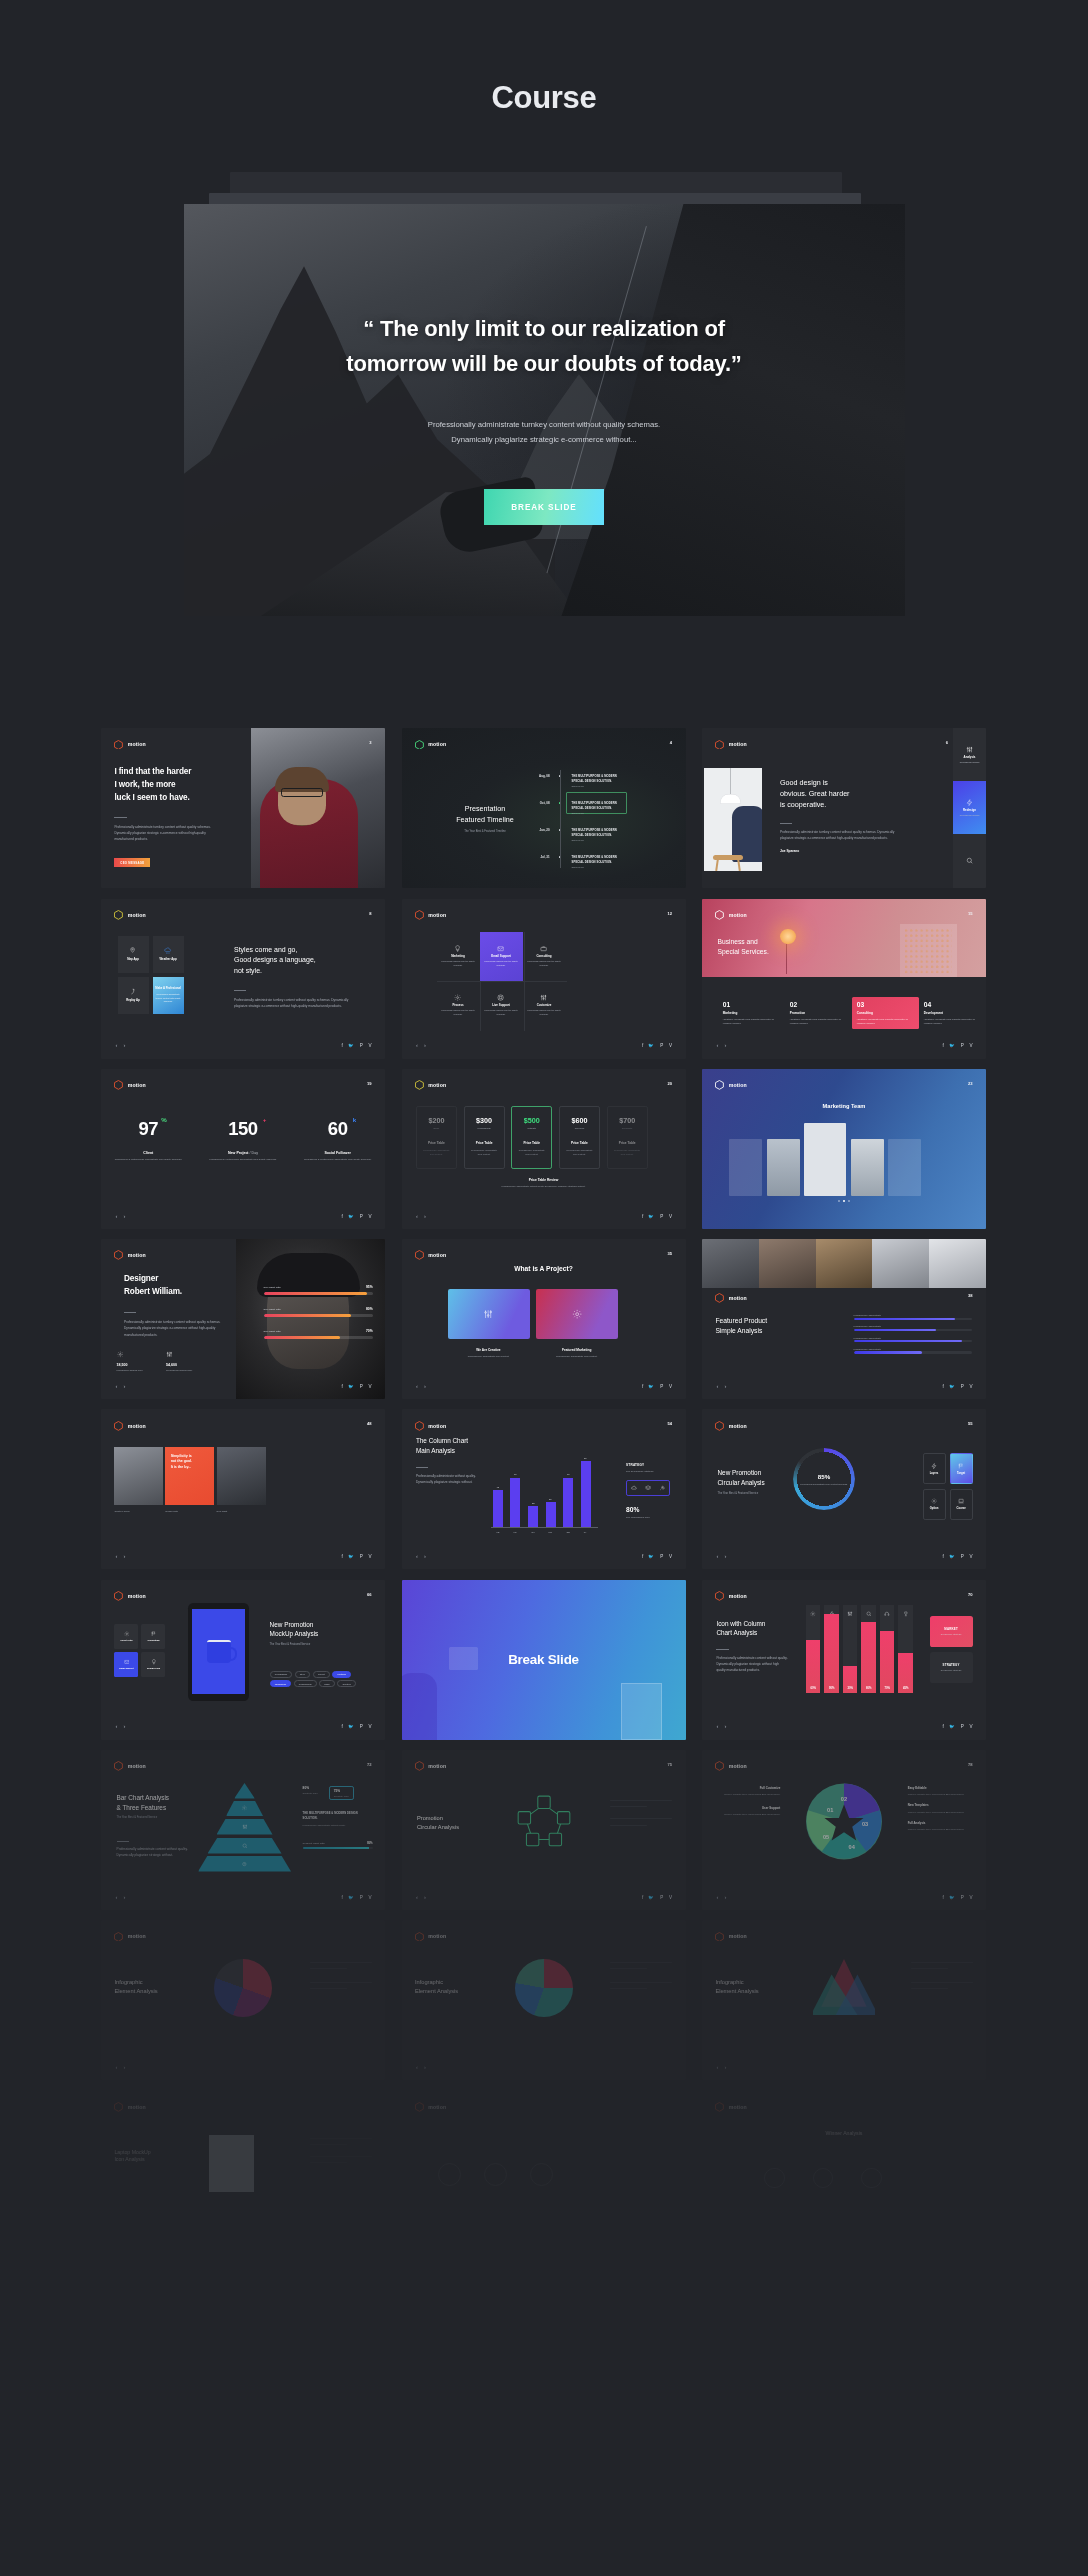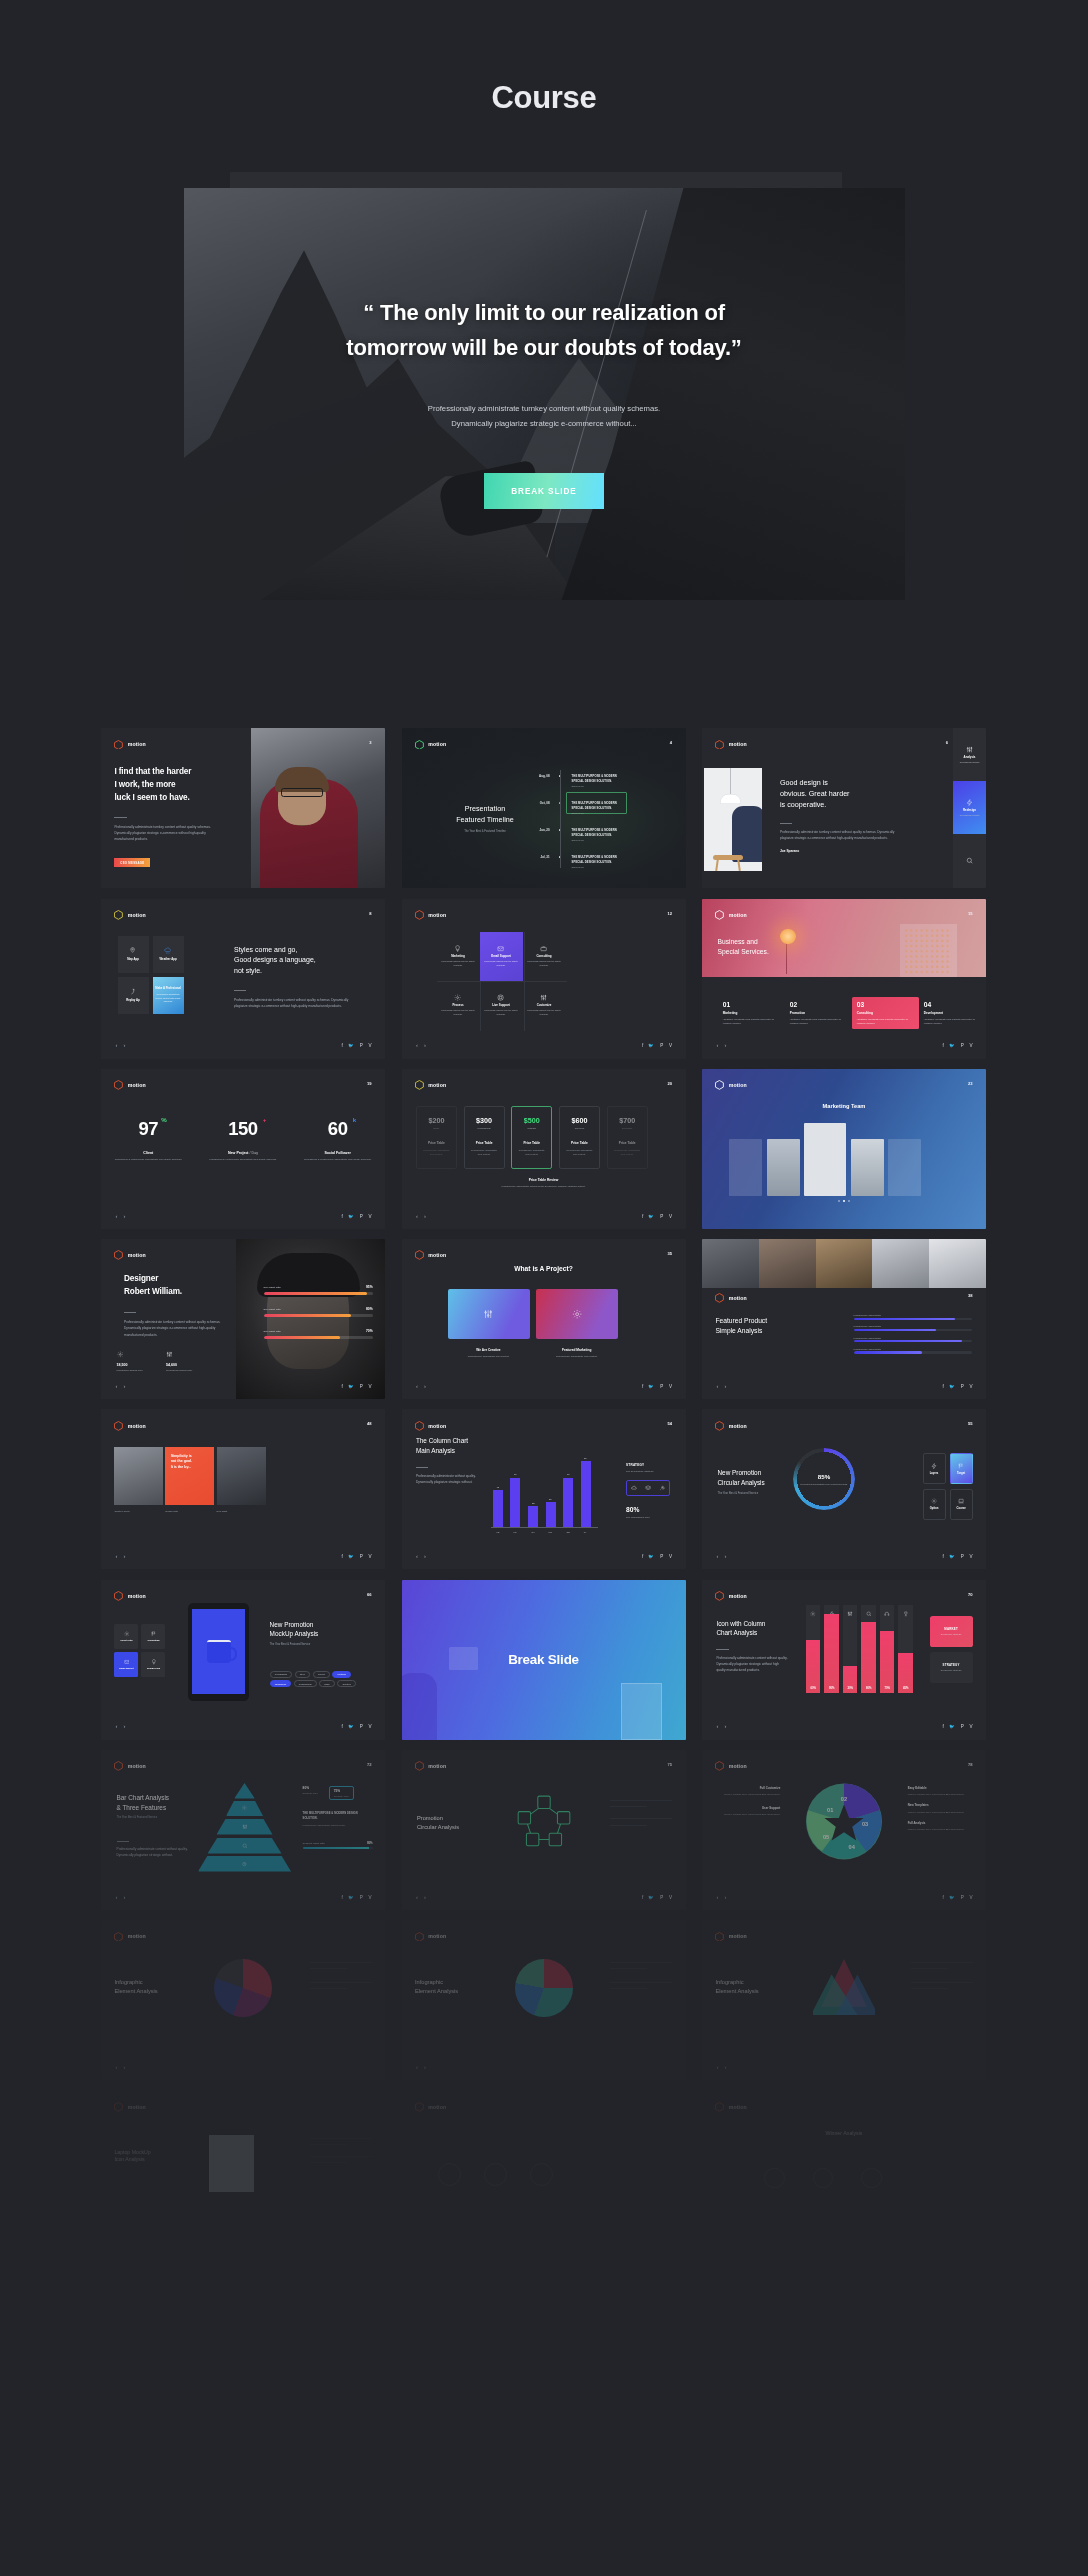--- a/index.html
+++ b/index.html
@@ -23,21 +23,21 @@
     color: #e9ebef;
   }
   .hero-title span { display:block; }
 
   
   .hero-stack { position: relative; width: 721px; margin: 54px auto 0; height: 464px; }
   .stack-card { position:absolute; border-radius:1px; }
   .stack-back  { left: 46px;  top: 0;   width: 612px; height: 72px; background:#2b2d33; }
   .stack-mid   { left: 25px;  top: 20.6px; width: 652px; height: 77px; background:#3a3d44; }
   .hero-slide {
-    position:absolute; left:0; top:16px; width:721px; height:412px;
+    position:absolute; left:0; top:32px; width:721px; height:412px;
     overflow:hidden;
     background:
       radial-gradient(ellipse 60% 70% at 78% 45%, rgba(30,33,38,0.95), rgba(22,24,28,0.0) 70%),
       linear-gradient(160deg, #54575d 0%, #3c4046 25%, #2a2d33 55%, #191b1f 100%);
   }
   
   .hero-mtn-a {
     position:absolute; left:-20.6px; top:62px; width:392px; height:361px;
     background:#232428;
     clip-path: polygon(0% 100%, 0% 62%, 12% 52%, 22% 30%, 30% 12%, 36% 0%, 44% 18%, 52% 38%, 60% 30%, 70% 48%, 82% 60%, 100% 72%, 100% 100%);

